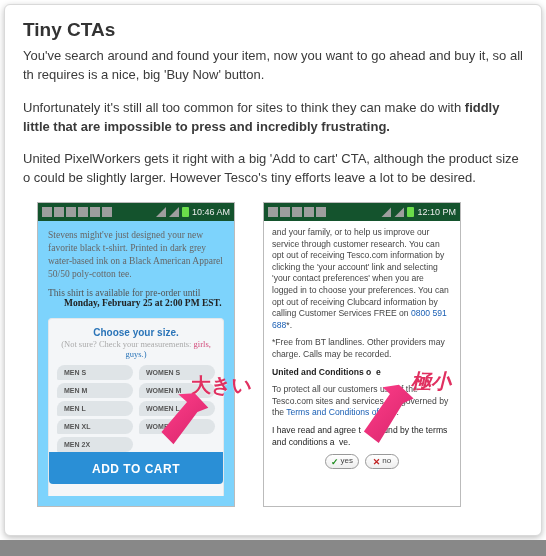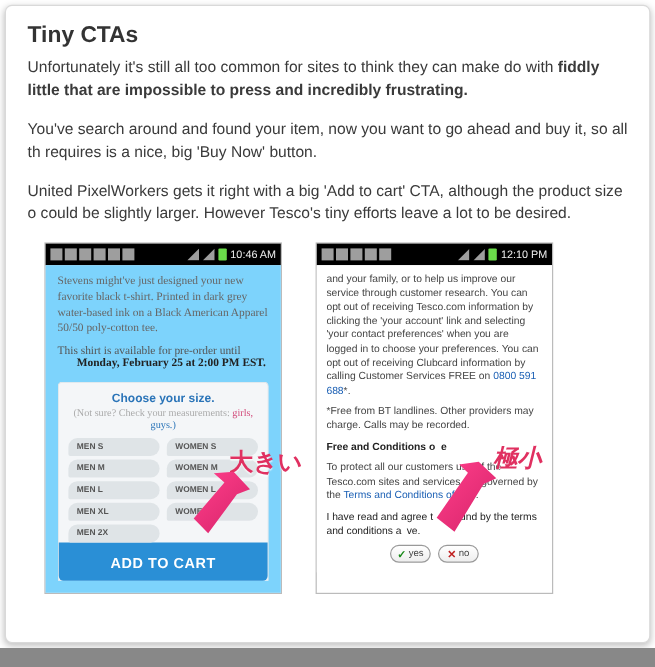--- a/index.html
+++ b/index.html
@@ -5,33 +5,33 @@
   * { box-sizing: border-box; margin: 0; padding: 0; }
   body { font-family: Arial, Helvetica, sans-serif; background: #888; }
   .frame { width: 546px; height: 540px; background: #fff; margin: 0; padding: 4px; }
   .inner { width: 100%; height: 100%; background: #fff; border: 1px solid #d9d9d9; border-radius: 6px; padding: 14px 18px 18px 18px; overflow: hidden; box-shadow: 0 2px 6px rgba(0,0,0,0.25); }
   .heading { font-size: 19px; font-weight: bold; color: #333; margin-bottom: 6px; }
   .para { font-size: 13px; color: #3a3a3a; line-height: 1.45; margin-bottom: 14px; }
   .para b { font-weight: bold; }
   .shots { display: flex; gap: 28px; margin-top: 4px; position: relative; justify-content: flex-start; padding-left: 14px; }
   
   .phone { width: 198px; border: 1px solid #bbb; background: #fff; font-family: Arial, sans-serif; position: relative; }
-  .statusbar { height: 18px; background: #000000; display: flex; align-items: center; justify-content: space-between; padding: 0 4px; color: #fff; font-size: 9px; }
+  .statusbar { height: 18px; background: #14532d; display: flex; align-items: center; justify-content: space-between; padding: 0 4px; color: #fff; font-size: 9px; }
   .status-left { display: flex; gap: 2px; }
   .status-right { display: flex; gap: 3px; align-items: center; }
   .sicon { width: 10px; height: 10px; display: inline-block; background: #9e9e9e; }
   .sicon.tri { clip-path: polygon(0 100%, 100% 0, 100% 100%); }
   .sicon.bat { width: 7px; height: 10px; background: #6bdc4a; border-radius: 1px; }
   .time { font-size: 9px; color: #eee; }
   
   .p1-body { padding: 8px 10px 10px 10px; background: #7dd3fc; }
   .p1-desc { font-size: 9.5px; color: #666; line-height: 1.35; font-family: Georgia, serif; }
   .p1-avail { font-size: 9.5px; color: #555; margin-top: 8px; font-family: Georgia, serif; }
   .p1-avail b { color: #222; font-weight: bold; margin-left: 16px; }
-  .p1-choose-wrap { background: #f4f6f8; border: 1px solid #e3e7ea; border-radius: 4px; margin-top: 10px; padding: 8px 8px 0 8px; border-bottom: none; border-bottom-left-radius:0; border-bottom-right-radius:0; }
+  .p1-choose-wrap { background: #f4f6f8; border: 1px solid #e3e7ea; border-radius: 4px; margin-top: 10px; padding: 8px 8px 12px 8px; border-bottom: none; border-bottom-left-radius:0; border-bottom-right-radius:0; }
   .p1-choose { text-align: center; font-size: 10px; color: #2a74b8; font-weight: bold; }
   .p1-hint { font-size: 8.5px; color: #aaa; text-align: center; margin-top: 1px; font-family: Liberation Serif, serif; }
   .p1-hint .girls { color: #d24a7a; }
   .p1-hint .guys { color: #2a74b8; }
   .size-grid { display: grid; grid-template-columns: 1fr 1fr; gap: 3px 6px; margin-top: 6px; }
   .size-pill { background: #dfe4e7; border-radius: 10px 10px 10px 2px; height: 15px; font-size: 7px; color: #555; font-weight: bold; display: flex; align-items: center; padding-left: 7px; cursor: pointer; }
   .addcart { background: #2a8fd6; color: #fff; text-align: center; font-size: 12px; font-weight: bold; letter-spacing: 0.5px; padding: 10px 0 8px 0; border-radius: 0 0 4px 4px; margin: 0 -8px; cursor: pointer; }
   
   .p2-body { padding: 6px 8px 8px 8px; background: #fff; font-size: 8.6px; color: #444; line-height: 1.35; }
   .p2-body .lnk { color: #1a5fb4; }
@@ -48,25 +48,25 @@
   .arrow { position: absolute; }
 </style>
 </head>
 <body>
 
 <div class="frame">
   <div class="inner">
 
     <h2 class="heading">Tiny CTAs</h2>
 
+    <p class="para">You've search around and found your item, now you want to go ahead and buy it, so all th requires is a nice, big 'Buy Now' button.</p>
+
     <p class="para">
       <span>Unfortunately it's still all too common for sites to think they can make do with </span><b>fiddly little that are impossible to press and incredibly frustrating.</b>
     </p>
-
-    <p class="para">You've search around and found your item, now you want to go ahead and buy it, so all th requires is a nice, big 'Buy Now' button.</p>
 
     <p class="para">United PixelWorkers gets it right with a big 'Add to cart' CTA, although the product size o could be slightly larger. However Tesco's tiny efforts leave a lot to be desired.</p>
 
     <div class="shots">
 
       <div class="phone">
         <div class="statusbar">
           <div class="status-left">
             <span class="sicon"></span>
             <span class="sicon"></span>
@@ -128,21 +128,21 @@
             <span class="sicon bat"></span>
             <span class="time">12:10 PM</span>
           </div>
         </div>
         <div class="p2-body">
           <p>
             <span>and your family, or to help us improve our service through customer research. You can opt out of receiving Tesco.com information by clicking the 'your account' link and selecting 'your contact preferences' when you are logged in to choose your preferences. You can opt out of receiving Clubcard information by calling Customer Services FREE on </span><span class="lnk">0800 591 688</span><span>*.</span>
           </p>
           <p>*Free from BT landlines. Other providers may charge. Calls may be recorded.</p>
           <p class="p2-terms">
-            <span>Free and Conditions o</span><span style="opacity:0">..</span><span>e</span>
+            <span>United and Conditions o</span><span style="opacity:0">..</span><span>e</span>
           </p>
           <p>
             <span>To protect all our customers use of the Tesco.com sites and services are governed by the </span><span class="lnk">Terms and Conditions of Use</span><span>.</span>
           </p>
           <p class="p2-agree">
             <span>I have read and agree t</span><span style="opacity:0">xxx</span><span>bound by the terms and conditions a</span><span style="opacity:0">x</span><span>ve.</span>
           </p>
           <div class="yn-row">
             <div class="yn">
                 <span class="yes-tick">✓</span>

